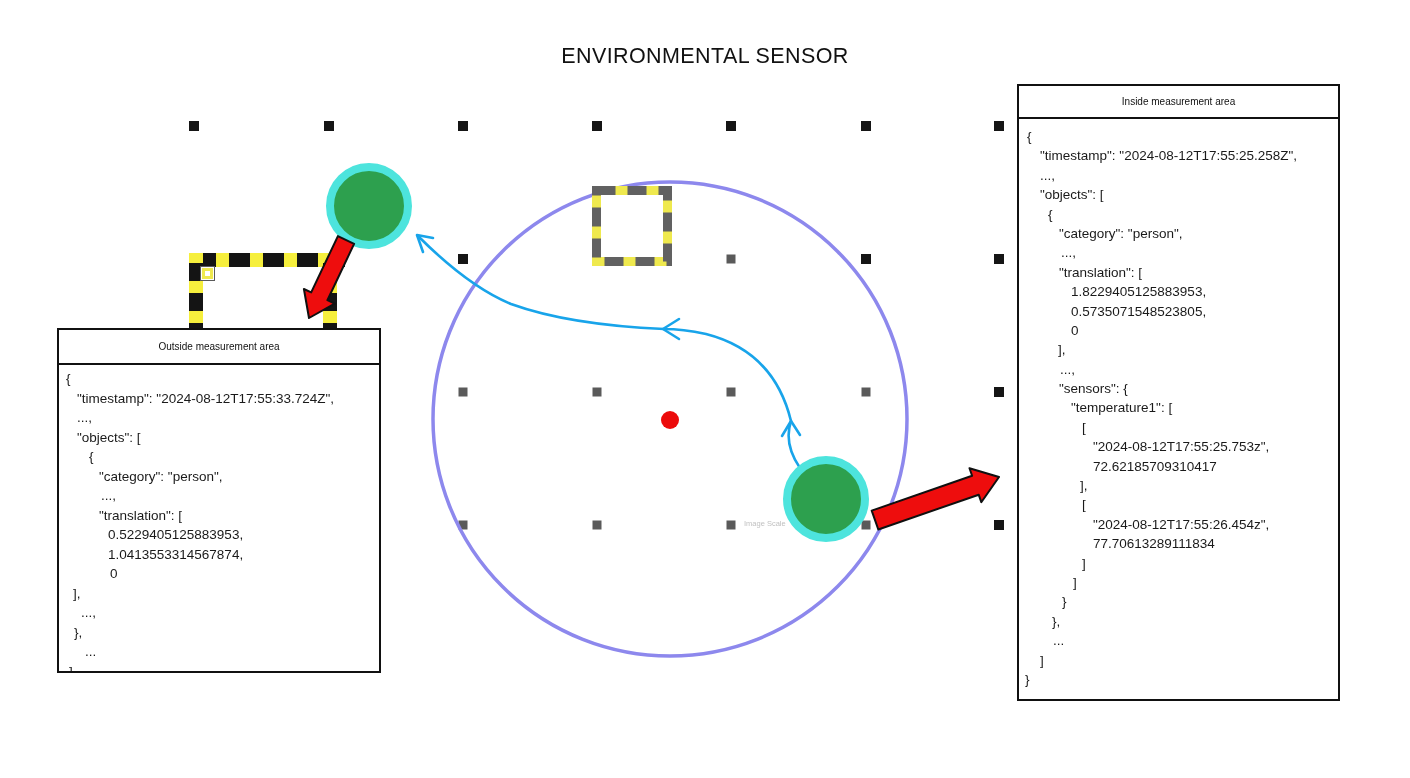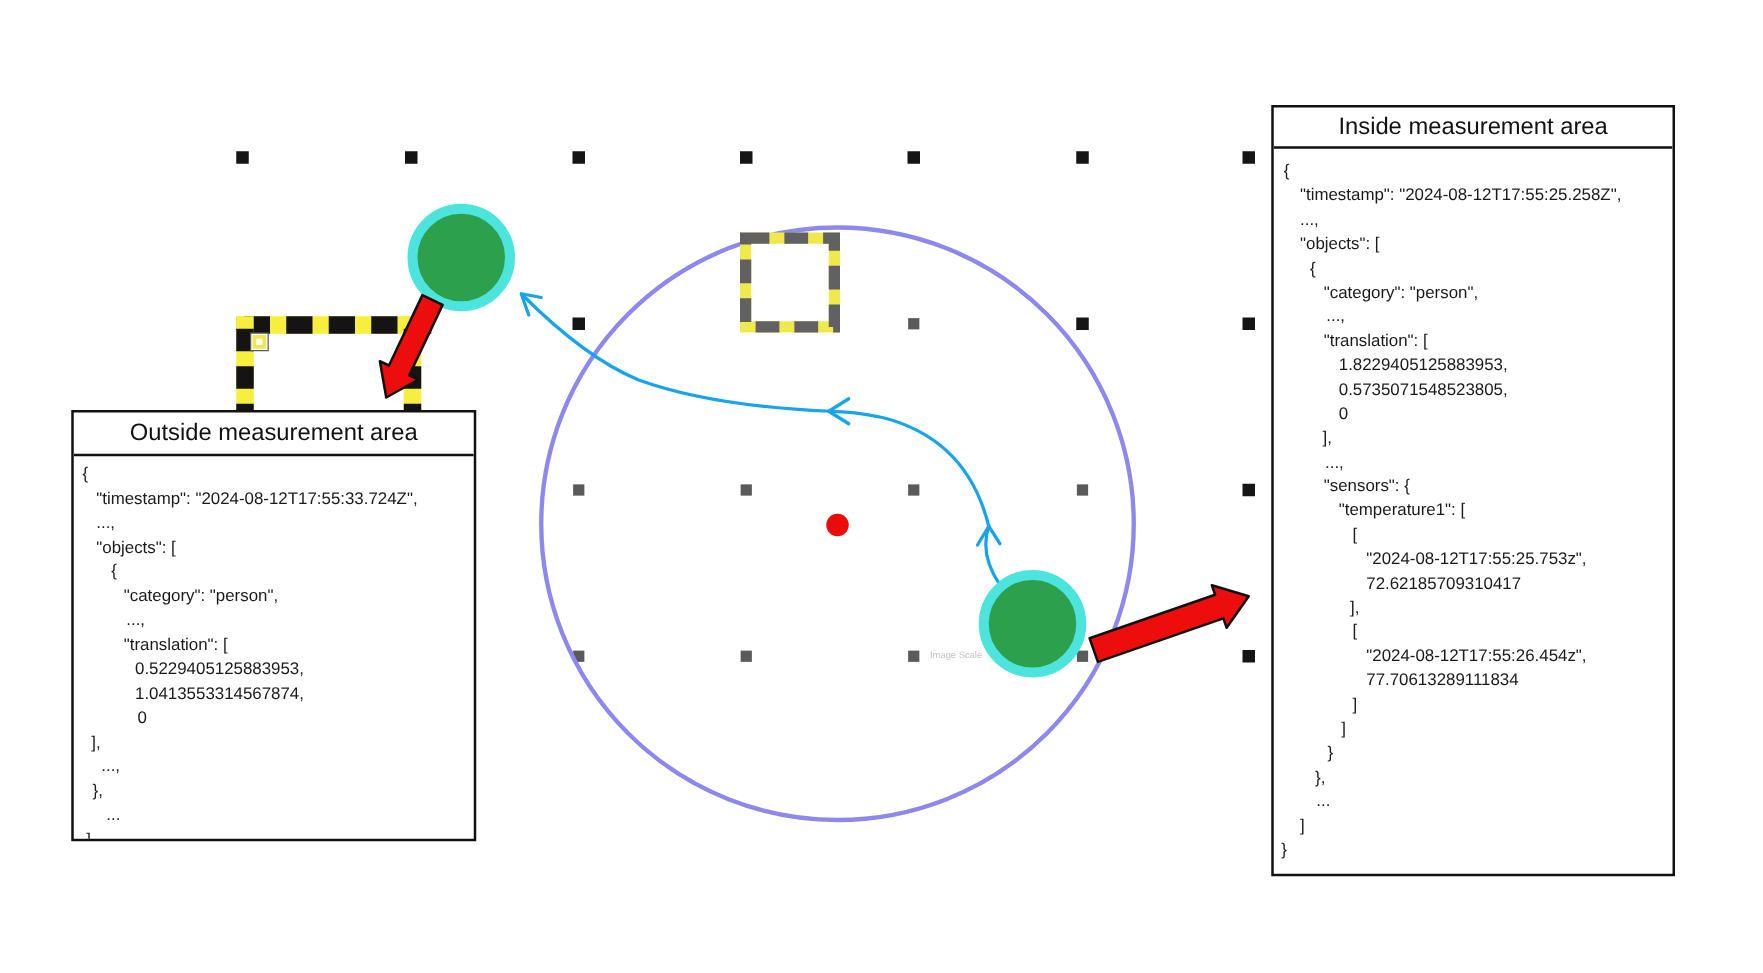--- a/index.html
+++ b/index.html
@@ -5,35 +5,36 @@
   html,body{margin:0;padding:0;background:#ffffff;}
   .stage{position:relative;width:1410px;height:778px;background:#ffffff;overflow:hidden;
          font-family:"Liberation Sans",sans-serif;}
   .title{position:absolute;top:44px;left:0;right:0;text-align:center;
          font-size:21.5px;letter-spacing:.4px;color:#111;font-weight:500;}
   .scene-svg{position:absolute;left:0;top:0;}
   .panel{position:absolute;background:#ffffff;border:2px solid #111;box-sizing:border-box;overflow:hidden;}
   .panel-left{left:57px;top:328px;width:324px;height:345px;}
   .panel-right{left:1017px;top:84px;width:323px;height:617px;}
   .panel-header{border-bottom:2px solid #111;display:flex;align-items:center;justify-content:center;
-                font-size:19px;color:#111;}
+                font-size:10px;color:#111;}
   .panel-left .panel-header{height:33px;}
   .panel-right .panel-header{height:31px;}
   .panel-body{color:#1a1a1a;font-size:13.5px;white-space:pre;}
   .panel-left .panel-body{padding-top:4px;}
   .panel-right .panel-body{padding-top:8px;}
   .json-line{white-space:pre;}
   .panel-left .json-line{height:19.5px;line-height:19.5px;}
   .panel-right .json-line{height:19.4px;line-height:19.4px;}
 </style>
 </head>
 <body>
 
 <div class="stage">
 
+  <div class="title">ENVIRONMENTAL SENSOR</div>
 
   <svg class="scene-svg" width="1410" height="778" viewBox="0 0 1410 778">
 
     <g id="grid-dots">
         <rect x="189" y="121" width="10" height="10" fill="#151515"></rect>
         <rect x="324" y="121" width="10" height="10" fill="#151515"></rect>
         <rect x="458" y="121" width="10" height="10" fill="#151515"></rect>
         <rect x="592" y="121" width="10" height="10" fill="#151515"></rect>
         <rect x="726" y="121" width="10" height="10" fill="#151515"></rect>
         <rect x="861" y="121" width="10" height="10" fill="#151515"></rect>

